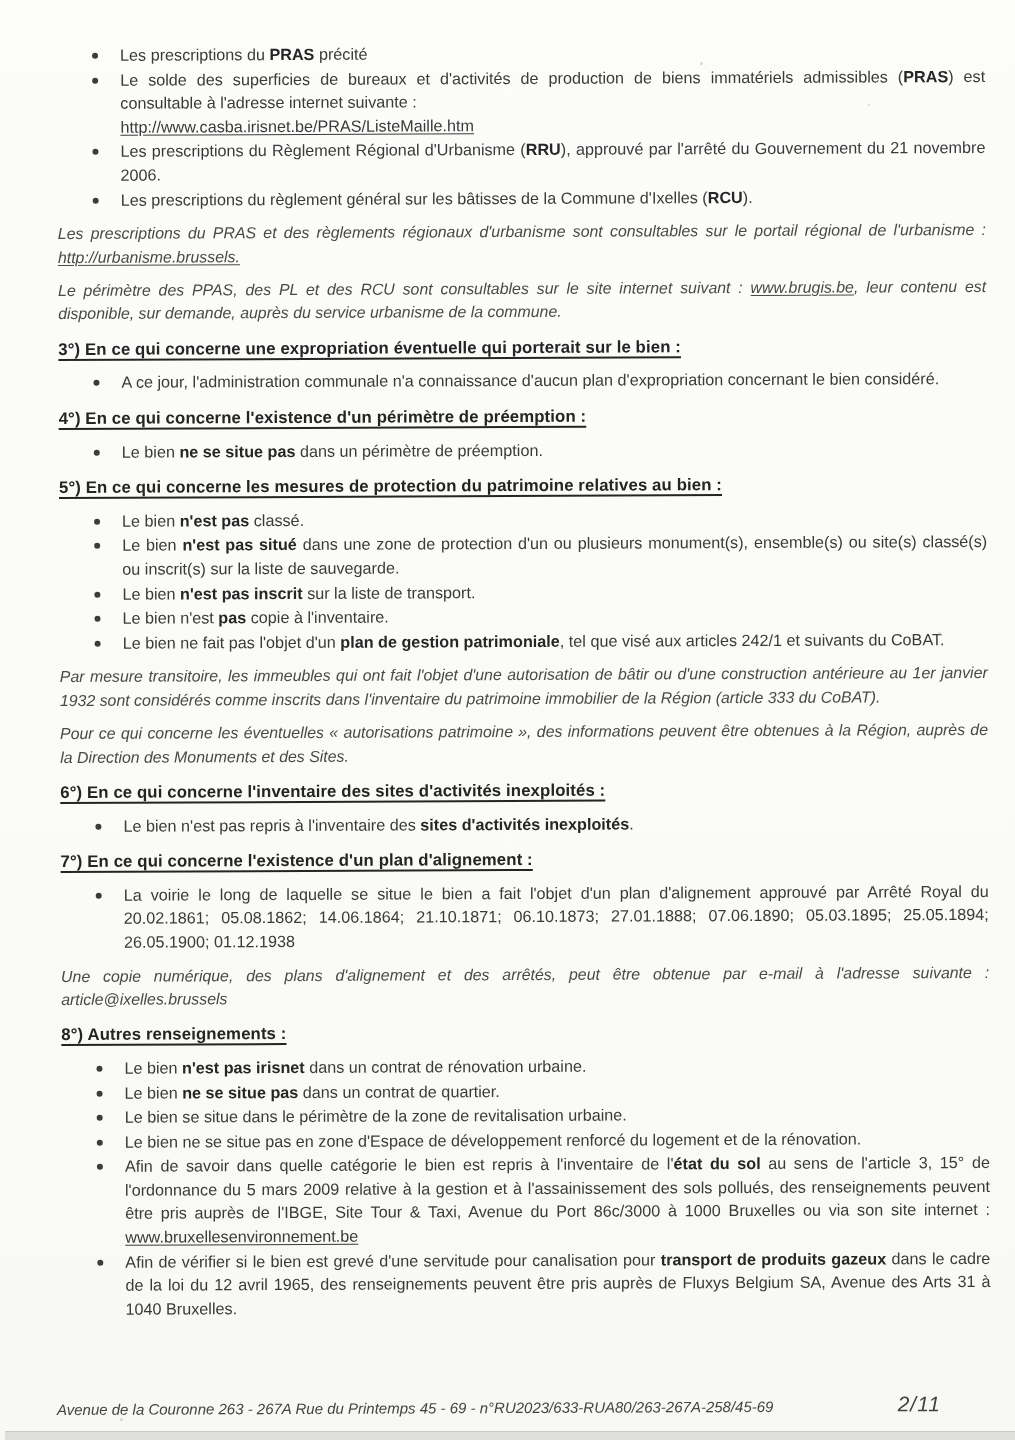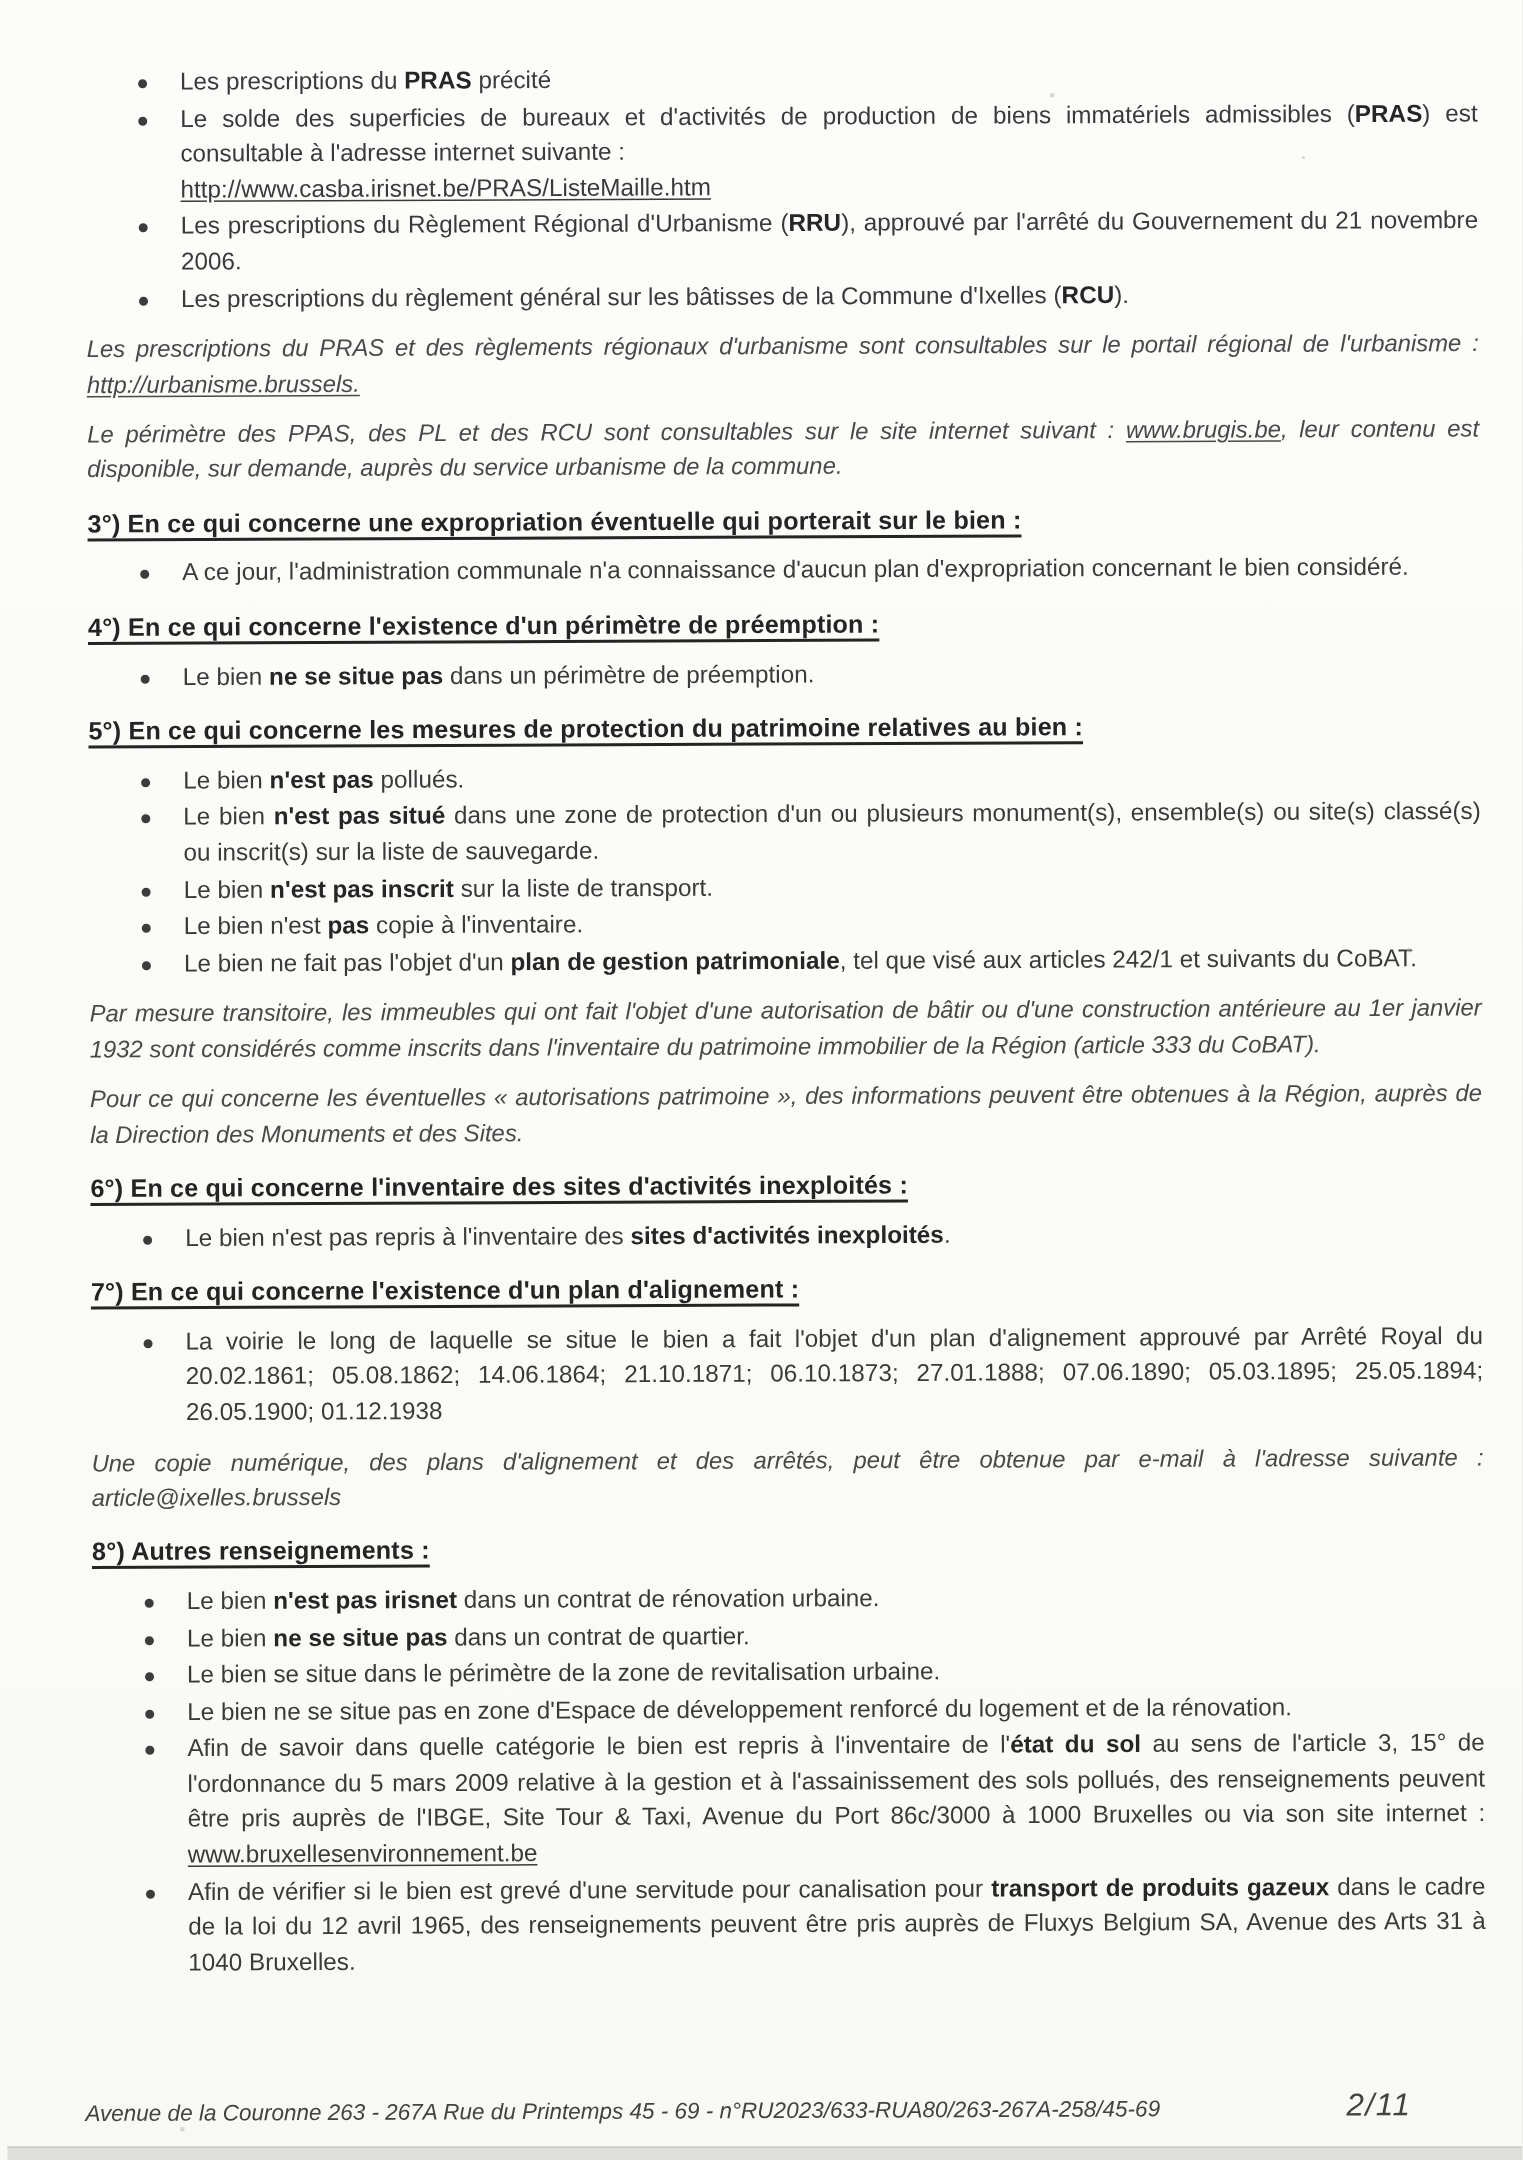--- a/index.html
+++ b/index.html
@@ -63,21 +63,21 @@
         <div class="heading"><span class="ht">3°) En ce qui concerne une expropriation éventuelle qui porterait sur le bien :</span></div>
         <ul class="bullets">
           <li><span>A ce jour, l'administration communale n'a connaissance d'aucun plan d'expropriation concernant le bien considéré.</span></li>
         </ul>
         <div class="heading"><span class="ht">4°) En ce qui concerne l'existence d'un périmètre de préemption :</span></div>
         <ul class="bullets">
           <li><span>Le bien </span><span class="b">ne se situe pas</span><span> dans un périmètre de préemption.</span></li>
         </ul>
         <div class="heading"><span class="ht">5°) En ce qui concerne les mesures de protection du patrimoine relatives au bien :</span></div>
         <ul class="bullets">
-          <li><span>Le bien </span><span class="b">n'est pas</span><span> pollués.</span></li>
+          <li><span>Le bien </span><span class="b">n'est pas</span><span> classé.</span></li>
           <li><span>Le bien </span><span class="b">n'est pas situé</span><span> dans une zone de protection d'un ou plusieurs monument(s), ensemble(s) ou site(s) classé(s) ou inscrit(s) sur la liste de sauvegarde.</span></li>
           <li><span>Le bien </span><span class="b">n'est pas inscrit</span><span> sur la liste de transport.</span></li>
           <li><span>Le bien n'est </span><span class="b">pas</span><span> copie à l'inventaire.</span></li>
           <li><span>Le bien ne fait pas l'objet d'un </span><span class="b">plan de gestion patrimoniale</span><span>, tel que visé aux articles 242/1 et suivants du CoBAT.</span></li>
         </ul>
         <p class="para it"><span>Par mesure transitoire, les immeubles qui ont fait l'objet d'une autorisation de bâtir ou d'une construction antérieure au 1er janvier 1932 sont considérés comme inscrits dans l'inventaire du patrimoine immobilier de la Région (article 333 du CoBAT).</span></p>
         <p class="para it"><span>Pour ce qui concerne les éventuelles « autorisations patrimoine », des informations peuvent être obtenues à la Région, auprès de la Direction des Monuments et des Sites.</span></p>
         <div class="heading"><span class="ht">6°) En ce qui concerne l'inventaire des sites d'activités inexploités :</span></div>
         <ul class="bullets">
           <li><span>Le bien n'est pas repris à l'inventaire des </span><span class="b">sites d'activités inexploités</span><span>.</span></li>

